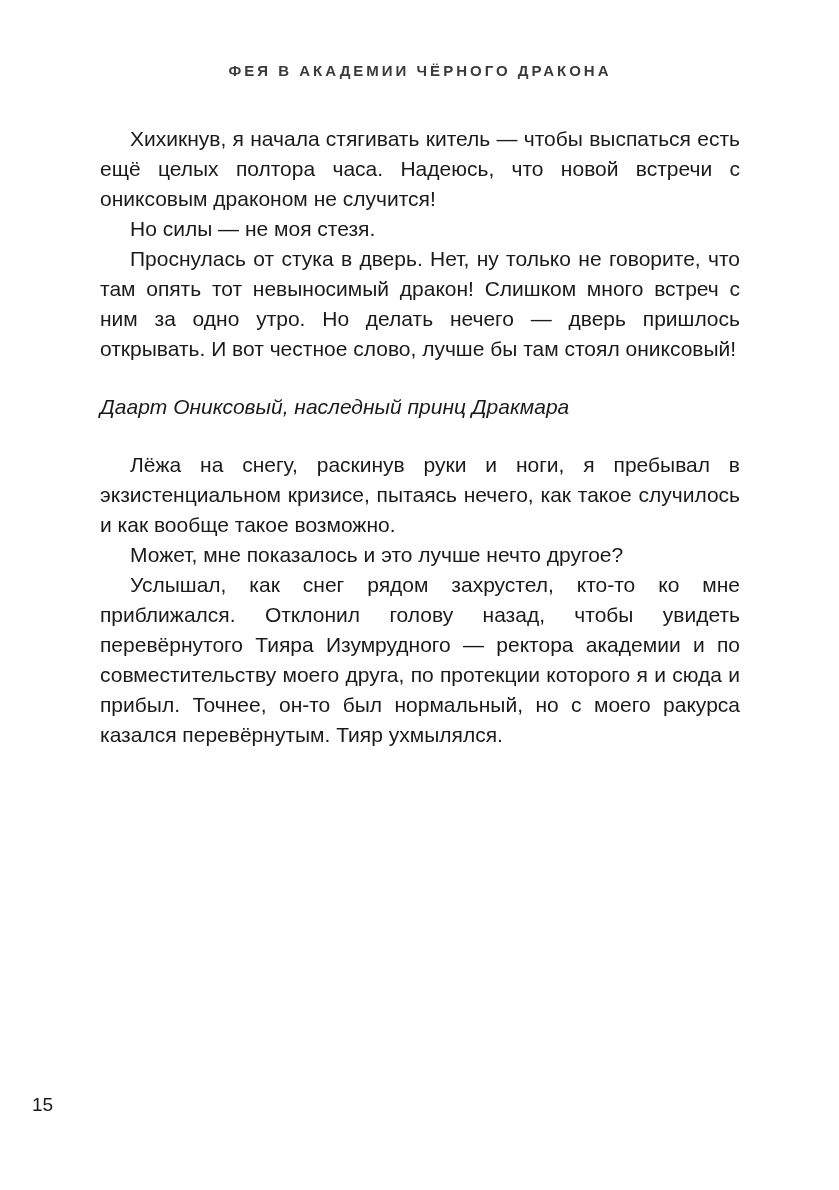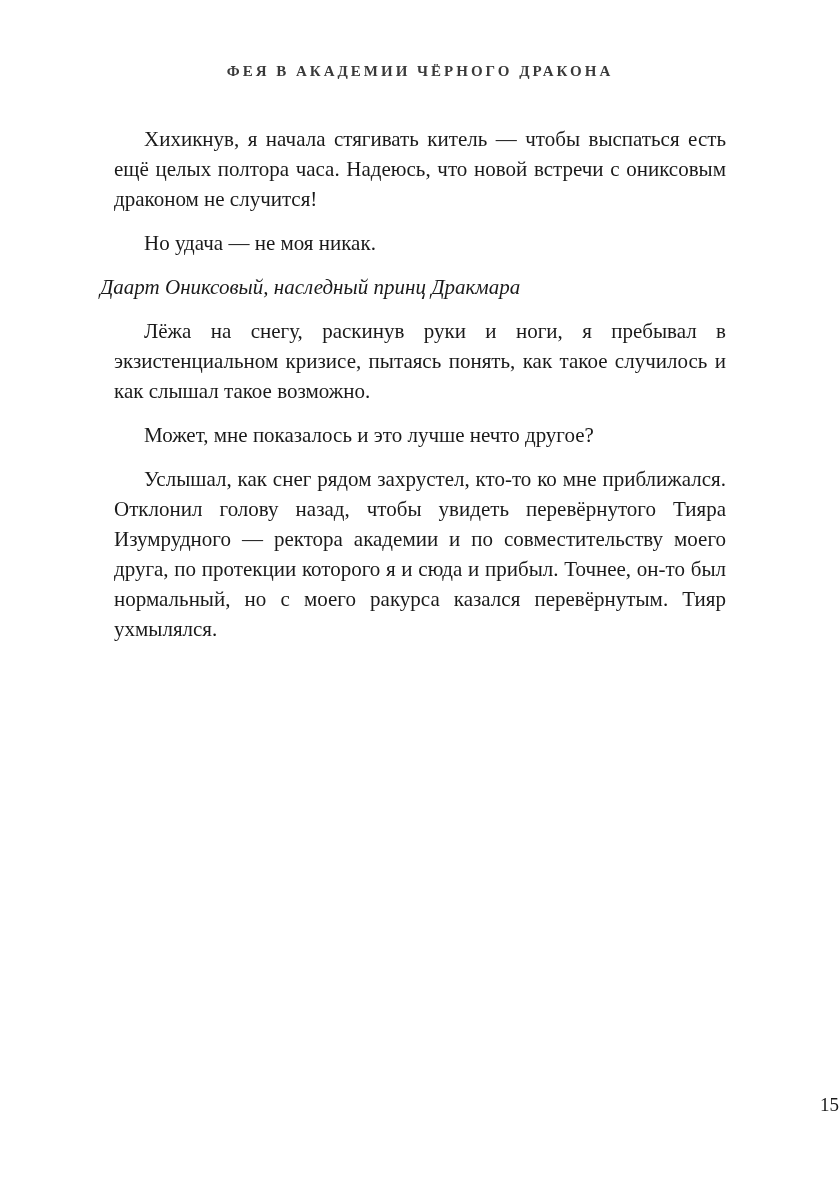--- a/index.html
+++ b/index.html
@@ -7,69 +7,71 @@
     padding: 0;
     background: #ffffff;
   }
   .page {
     position: relative;
     width: 839px;
     height: 1190px;
     background: #ffffff;
     box-sizing: border-box;
     padding: 62px 99px 0 100px;
-    font-family: Liberation Serif, serif;
+    font-family: Liberation Sans, sans-serif;
     color: #1a1a1a;
     overflow: hidden;
   }
   .running-head {
     text-align: center;
     font-size: 15px;
     line-height: 18px;
     font-weight: bold;
     letter-spacing: 3px;
     color: #3a3a3a;
     margin: 0 0 44px 0;
     white-space: nowrap;
   }
   .body-text p {
-    margin: 14px;
+    margin: 0;
     font-size: 21px;
     line-height: 30px;
     text-align: justify;
     text-indent: 30px;
     color: #1a1a1a;
   }
   .body-text p.section-heading {
     font-style: italic;
     text-indent: 0;
     text-align: left;
-    margin: 12px 0;
+    margin: 28px 0;
   }
   .page-number {
     position: absolute;
     left: 0;
     right: 0;
     bottom: 74px;
-    text-align: right;
+    text-align: left;
     font-size: 19px;
     color: #1a1a1a;
+    padding-left: 32px;
   }
 </style>
 </head>
 <body>
 
 <div class="page">
 
   <div class="running-head">ФЕЯ В АКАДЕМИИ ЧЁРНОГО ДРАКОНА</div>
 
   <div class="body-text">
     <p>Хихикнув, я начала стягивать китель — чтобы выспаться есть ещё целых полтора часа. Надеюсь, что новой встречи с ониксовым драконом не случится!</p>
-    <p>Но удача — не моя никак.</p>
+    <p>Но силы — не моя стезя.</p>
+    <p>Проснулась от стука в дверь. Нет, ну только не говорите, что там опять тот невыносимый дракон! Слишком много встреч с ним за одно утро. Но делать нечего — дверь пришлось открывать. И вот честное слово, лучше бы там стоял ониксовый!</p>
     <p class="section-heading">Даарт Ониксовый, наследный принц Дракмара</p>
-    <p>Лёжа на снегу, раскинув руки и ноги, я пребывал в экзистенциальном кризисе, пытаясь понять, как такое случилось и как слышал такое возможно.</p>
+    <p>Лёжа на снегу, раскинув руки и ноги, я пребывал в экзистенциальном кризисе, пытаясь нечего, как такое случилось и как вообще такое возможно.</p>
     <p>Может, мне показалось и это лучше нечто другое?</p>
     <p>Услышал, как снег рядом захрустел, кто-то ко мне приближался. Отклонил голову назад, чтобы увидеть перевёрнутого Тияра Изумрудного — ректора академии и по совместительству моего друга, по протекции которого я и сюда и прибыл. Точнее, он-то был нормальный, но с моего ракурса казался перевёрнутым. Тияр ухмылялся.</p>
   </div>
 
   <div class="page-number">15</div>
 
 </div>
 
 </body></html>

